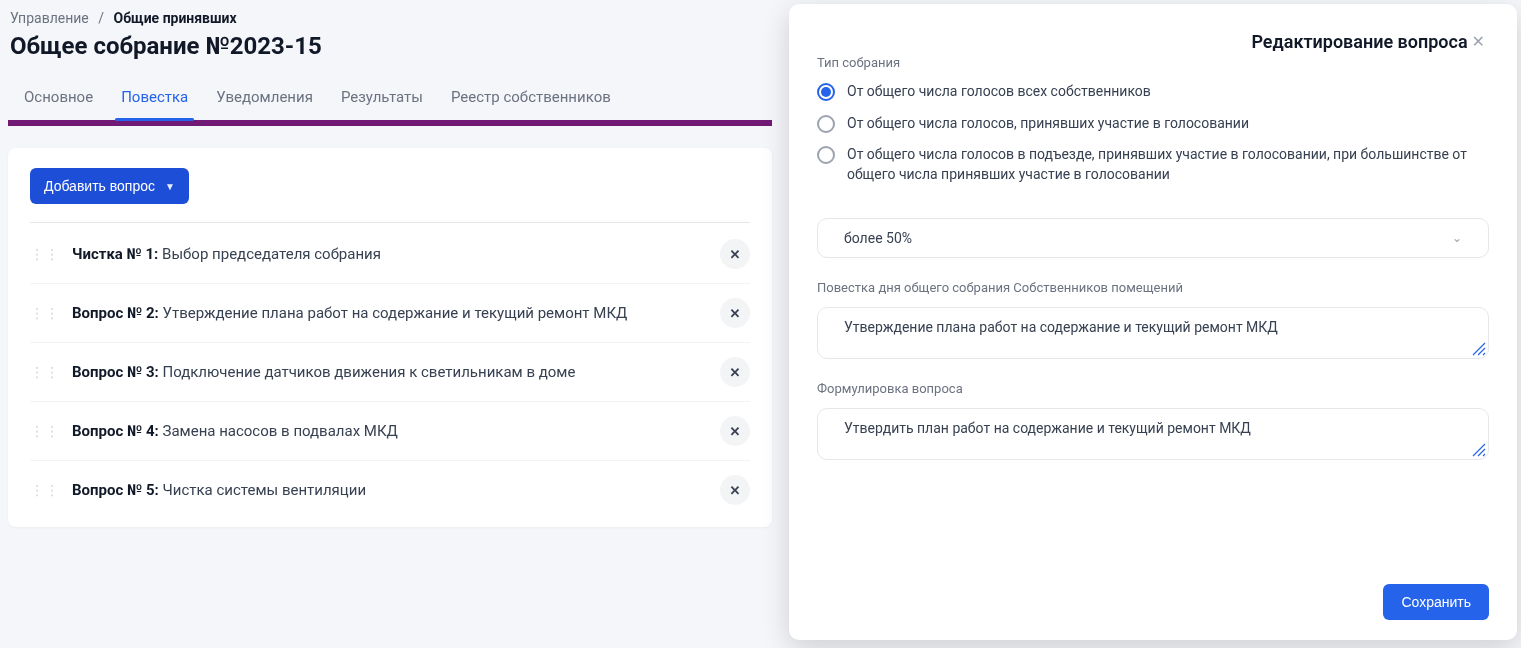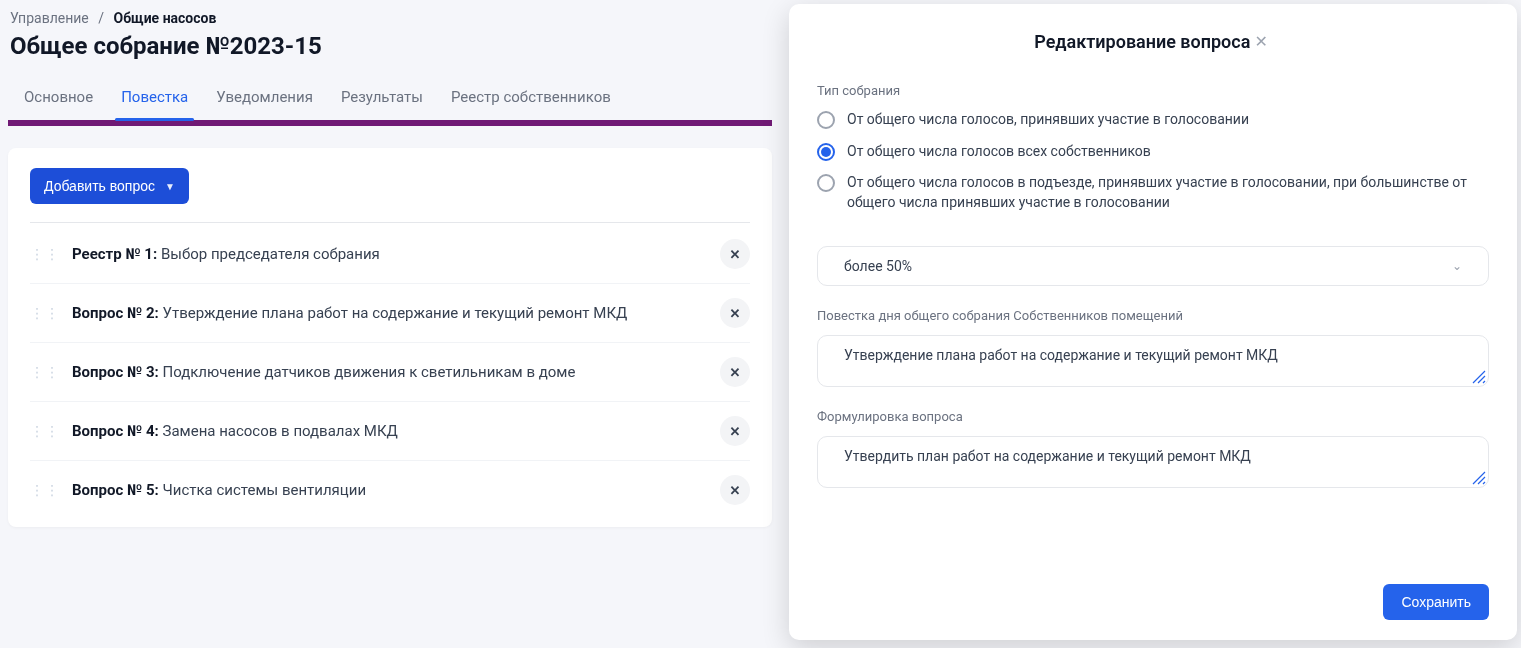--- a/index.html
+++ b/index.html
@@ -136,23 +136,22 @@
     height: 636px;
     background: #fff;
     border-radius: 10px;
     box-shadow: 0 8px 28px rgba(0,0,0,0.16);
     padding: 24px 28px 20px 28px;
     display: flex;
     flex-direction: column;
   }
   .sp-header {
     display: flex;
-    justify-content: center;
-    align-items: center;
-    margin-bottom: 28px;
+    justify-content: flex-end;
+    align-items: center;
   }
   .sp-title {
     font-size: 18px;
     font-weight: 600;
     color: #111827;
   }
   .sp-close {
     color: #9ca3af;
     cursor: pointer;
     font-size: 16px;
@@ -254,21 +253,21 @@
 
 <div class="ghost-links">
   <span>Строительство</span>
   <span>Эксплуатац</span>
 </div>
 
 <div class="main-area">
   <div class="breadcrumb">
     <span>Управление</span>
     <span class="sep">/</span>
-    <span class="current">Общие насосов</span>
+    <span class="current">Общие принявших</span>
   </div>
 
   <h1 class="page-title">Общее собрание №2023-15</h1>
 
   <div class="tabs" id="tabs">
       <div class="tab">Основное</div>
       <div class="tab active">Повестка</div>
       <div class="tab">Уведомления</div>
       <div class="tab">Результаты</div>
       <div class="tab">Реестр собственников</div>
@@ -276,21 +275,21 @@
 
   <div class="card">
     <button class="add-btn">
       <span>Добавить вопрос</span>
       <span class="caret">▼</span>
     </button>
     <div class="divider"></div>
     <div id="qlist">
         <div class="q-row">
           <div class="drag">⋮⋮</div>
-          <div class="q-text"><span class="qnum">Реестр № 1:</span> <span>Выбор председателя собрания</span></div>
+          <div class="q-text"><span class="qnum">Чистка № 1:</span> <span>Выбор председателя собрания</span></div>
           <button class="del">✕</button>
         </div>
         <div class="q-row">
           <div class="drag">⋮⋮</div>
           <div class="q-text"><span class="qnum">Вопрос № 2:</span> <span>Утверждение плана работ на содержание и текущий ремонт МКД</span></div>
           <button class="del">✕</button>
         </div>
         <div class="q-row">
           <div class="drag">⋮⋮</div>
           <div class="q-text"><span class="qnum">Вопрос № 3:</span> <span>Подключение датчиков движения к светильникам в доме</span></div>
@@ -311,30 +310,30 @@
 </div>
 
 <div class="side-panel">
   <div class="sp-header">
     <div class="sp-title">Редактирование вопроса</div>
     <button class="sp-close">✕</button>
   </div>
 
   <div class="field-label">Тип собрания</div>
   <div class="radio-group" id="radios">
-      <div class="radio-item">
-        <div class="radio-circle"></div>
-        <div class="radio-label">От общего числа голосов, принявших участие в голосовании</div>
-      </div>
       <div class="radio-item selected">
         <div class="radio-circle"></div>
         <div class="radio-label">От общего числа голосов всех собственников</div>
       </div>
       <div class="radio-item">
         <div class="radio-circle"></div>
+        <div class="radio-label">От общего числа голосов, принявших участие в голосовании</div>
+      </div>
+      <div class="radio-item">
+        <div class="radio-circle"></div>
         <div class="radio-label">От общего числа голосов в подъезде, принявших участие в голосовании, при большинстве от общего числа принявших участие в голосовании</div>
       </div>
     </div>
 
   <div class="select-box">
     <span>более 50%</span>
     <span class="chev">⌄</span>
   </div>
 
   <div class="field-label">Повестка дня общего собрания Собственников помещений</div>

